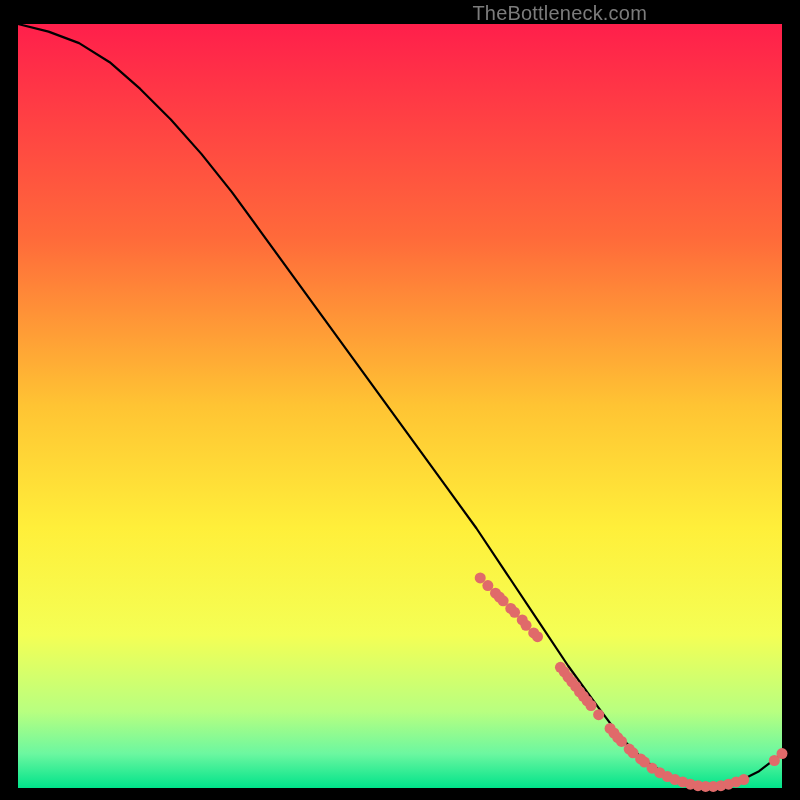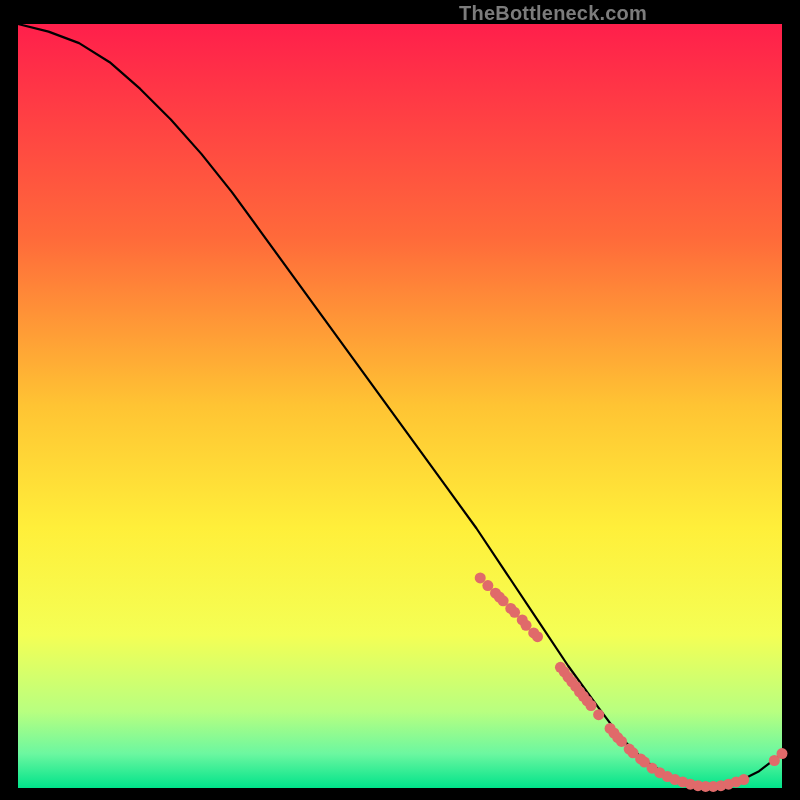--- a/index.html
+++ b/index.html
@@ -7,21 +7,20 @@
     padding: 0;
     width: 800px;
     height: 800px;
     background: #000;
     overflow: hidden;
   }
   .stage {
     position: relative;
     width: 655px;
     height: 800px;
-    font-weight: bold;
   }
   .watermark {
     position: absolute;
     top: 2px;
     right: 8px;
     font-family: Arial, Helvetica, sans-serif;
     font-size: 20px;
     color: #7c7c7c;
     letter-spacing: 0.2px;
   }

